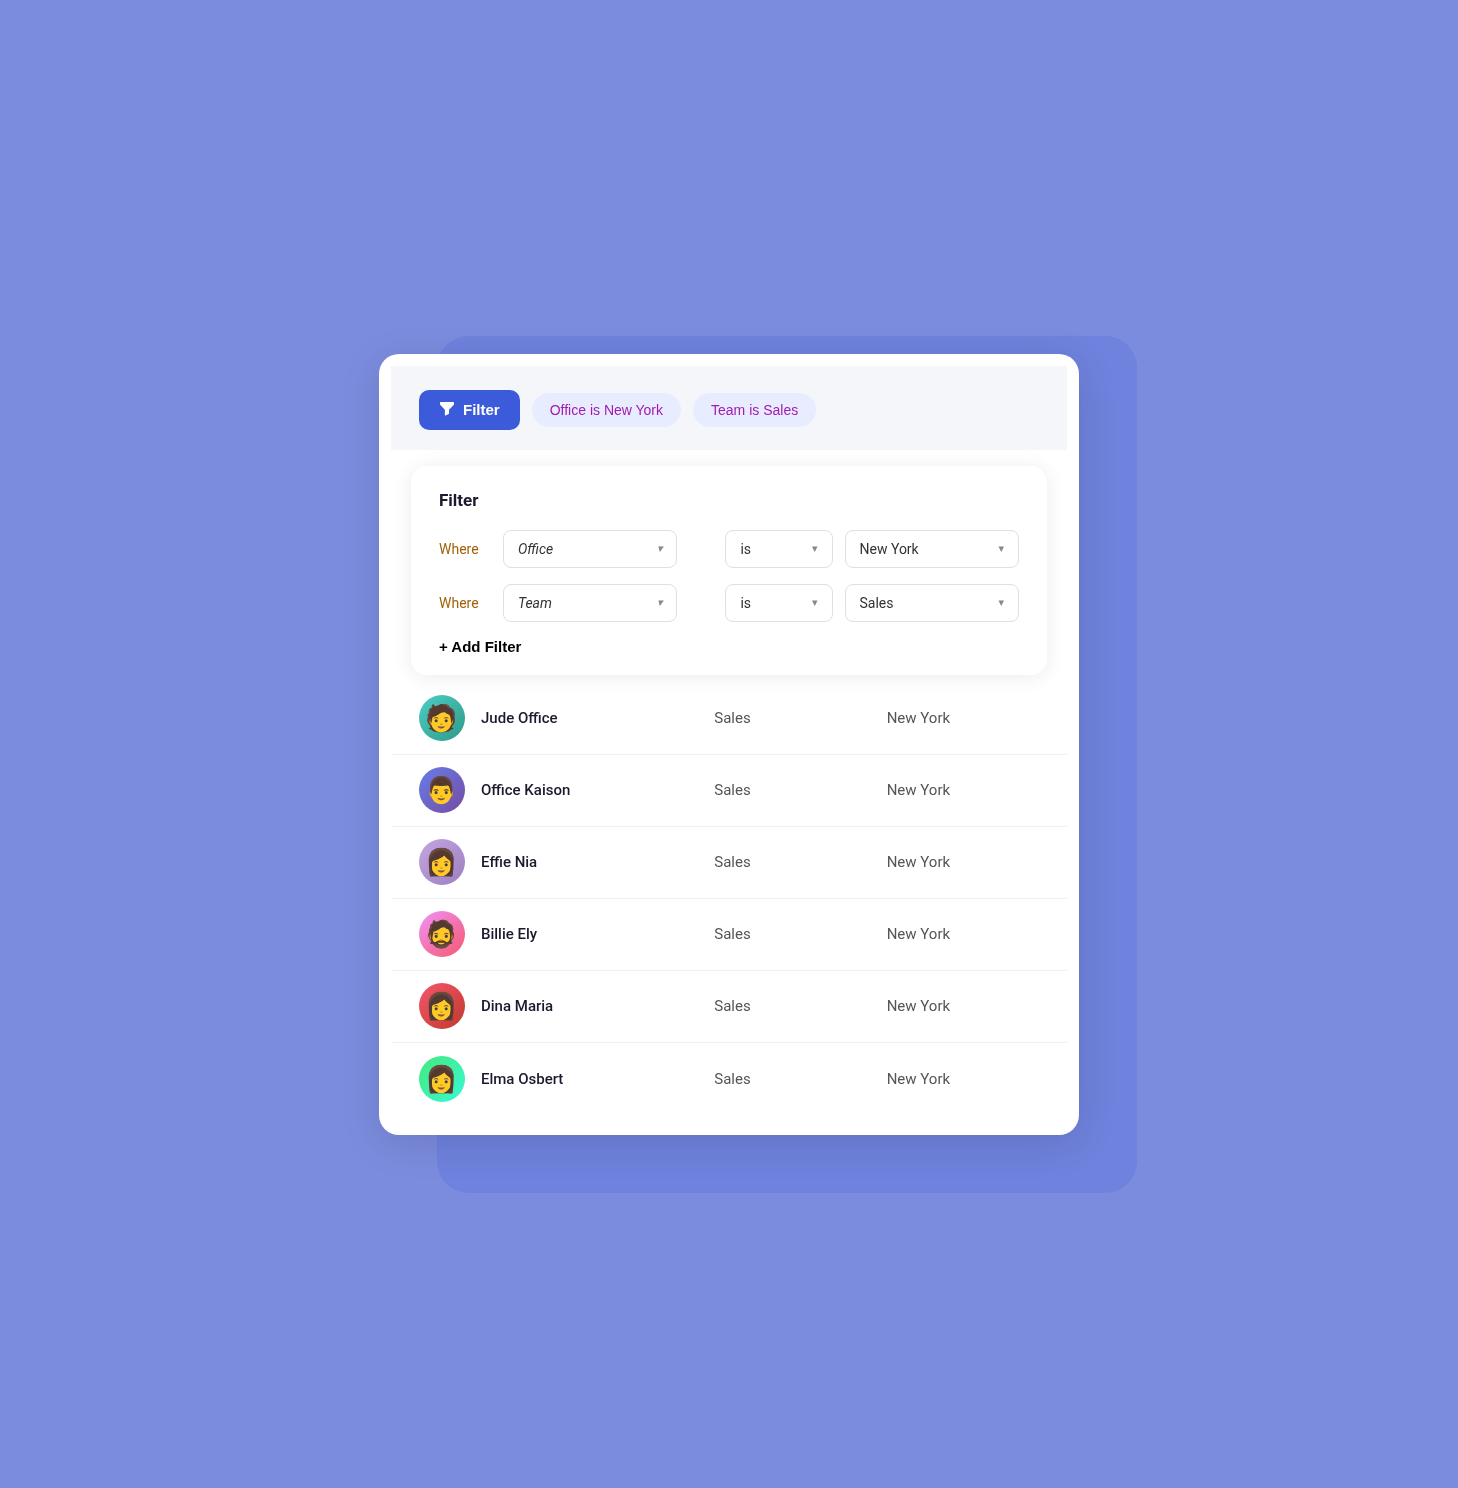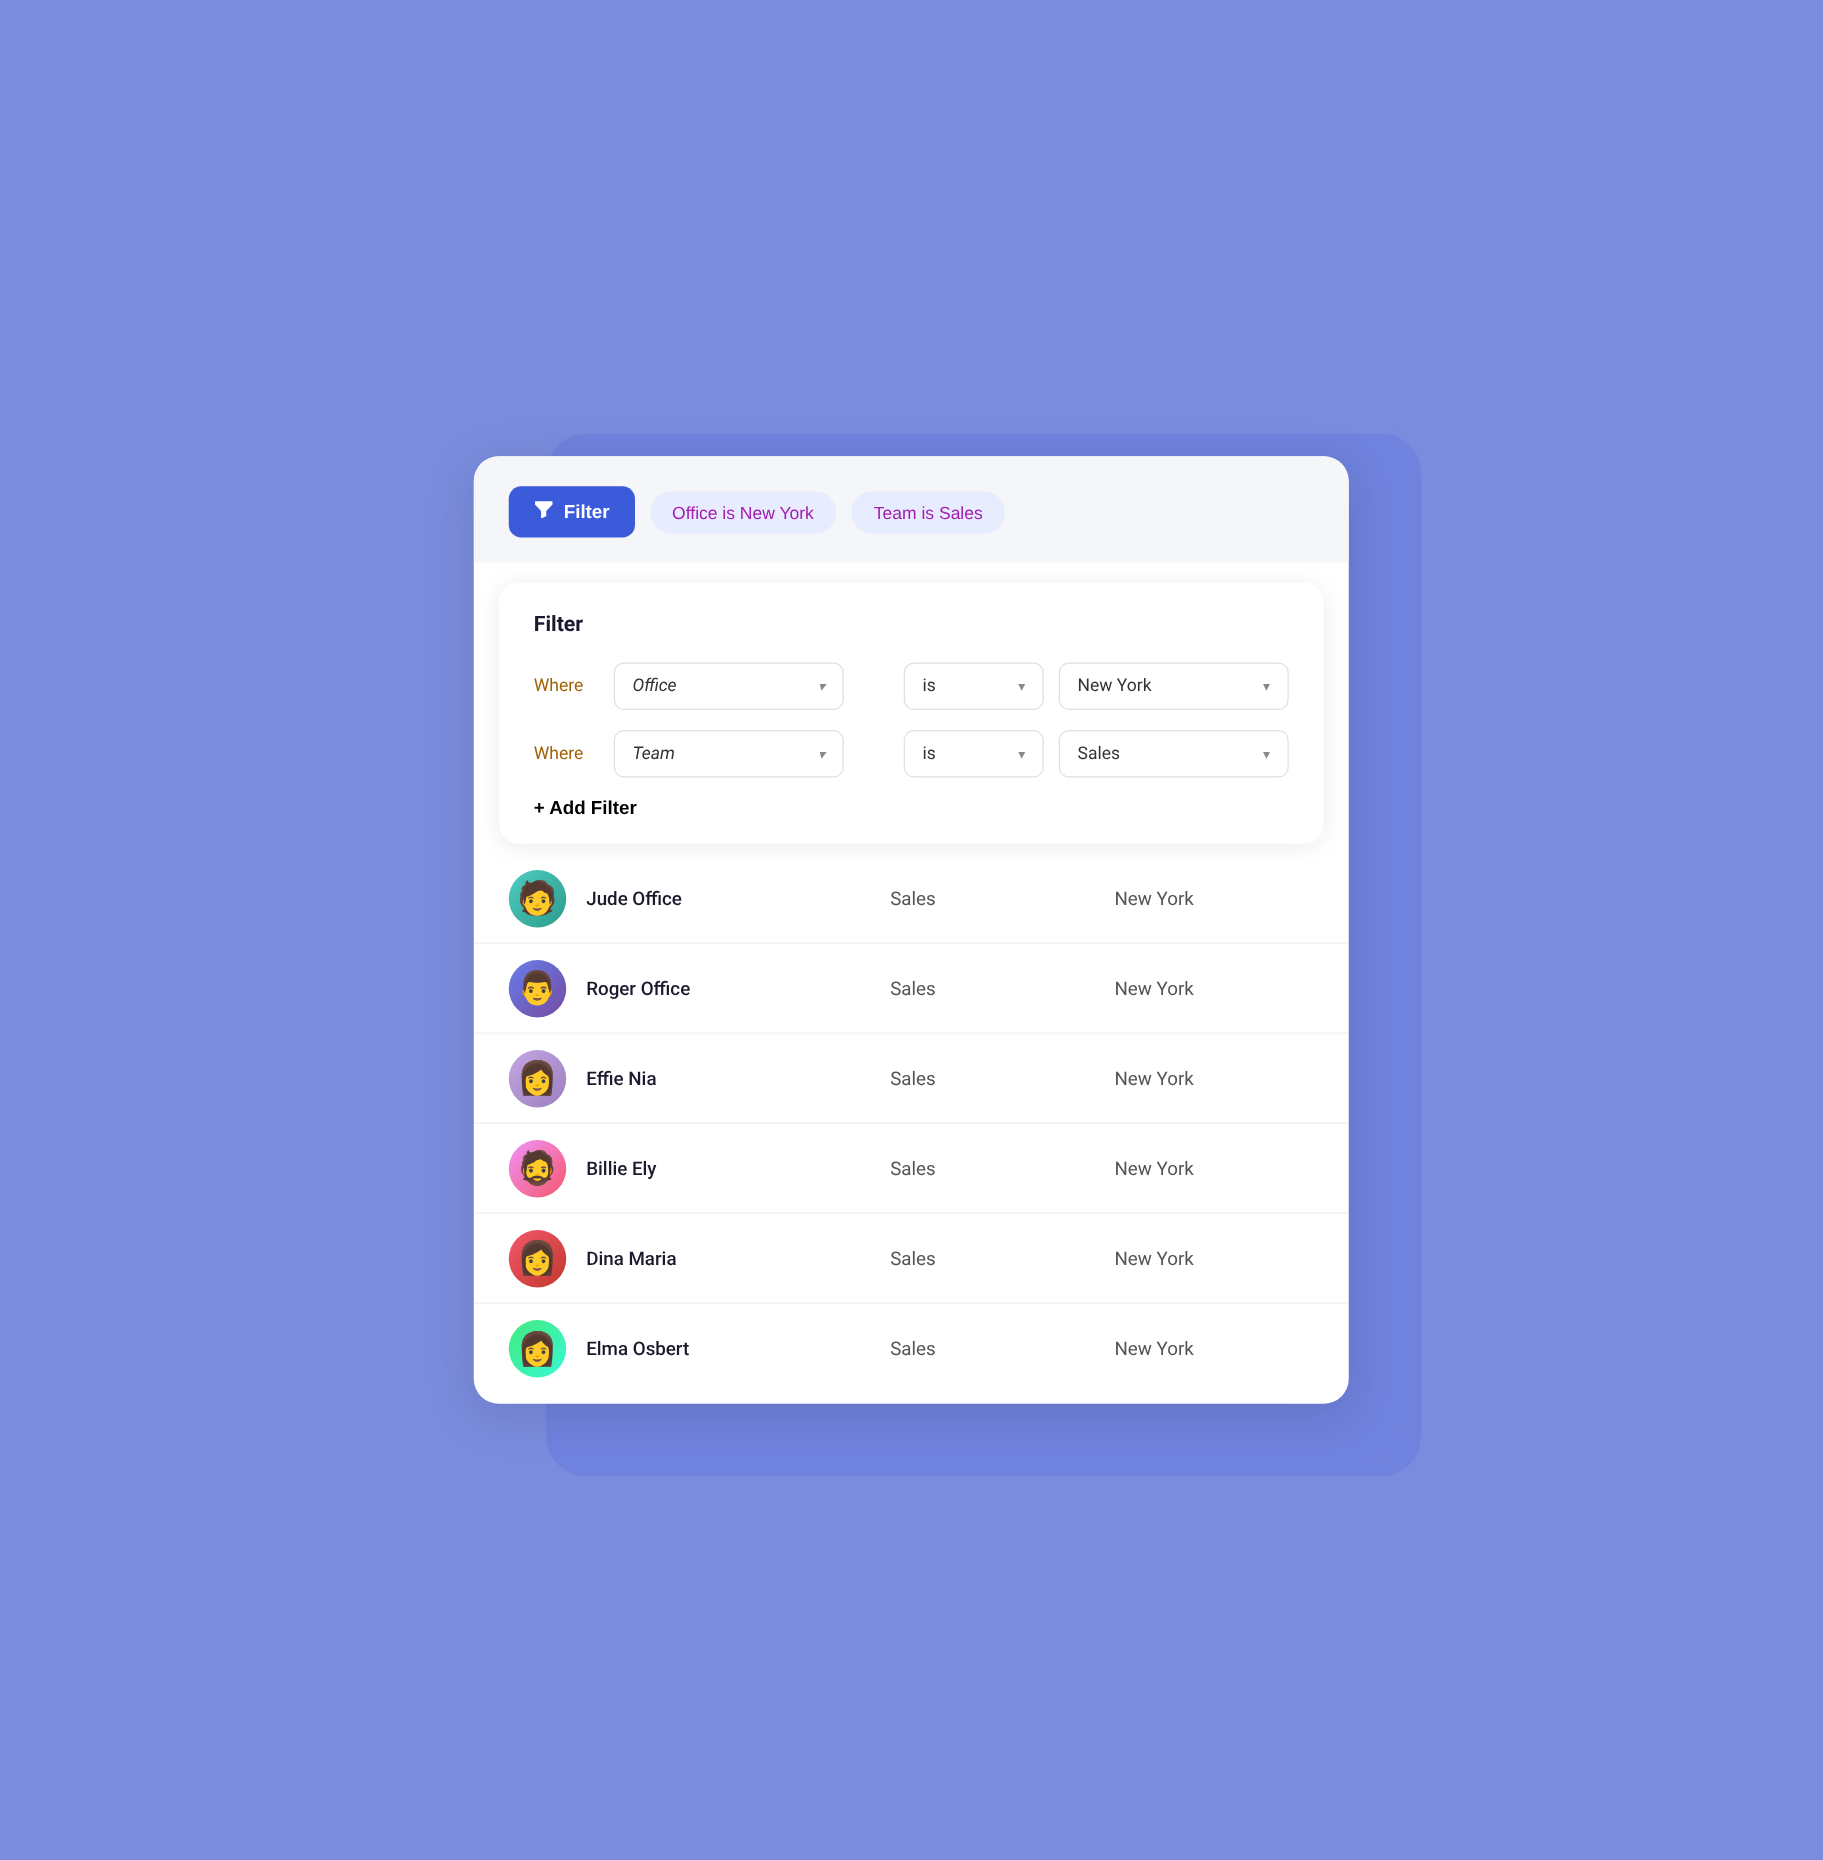--- a/index.html
+++ b/index.html
@@ -30,21 +30,21 @@
       width: 700px;
       height: calc(100% - 20px);
       background: rgba(100, 120, 220, 0.5);
       border-radius: 32px;
       z-index: 0;
     }
 
     .main-card {
       background: #ffffff;
       border-radius: 20px;
-      padding: 0;
+      padding: 12px;
       position: relative;
       z-index: 1;
       overflow: hidden;
       box-shadow: 0 8px 40px rgba(0,0,0,0.12);
     }
 
     
     .top-bar {
       display: flex;
       align-items: center;
@@ -293,21 +293,21 @@
         </div>
         <span class="person-name">Jude Office</span>
         <span class="team-cell">Sales</span>
         <span class="office-cell">New York</span>
       </div>
 
       <div class="table-row">
         <div class="avatar av-blue">
           <span style="font-size:26px;">👨</span>
         </div>
-        <span class="person-name">Roger Office</span>
+        <span class="person-name">Office Kaison</span>
         <span class="team-cell">Sales</span>
         <span class="office-cell">New York</span>
       </div>
 
       <div class="table-row">
         <div class="avatar av-lavender">
           <span style="font-size:26px;">👩</span>
         </div>
         <span class="person-name">Effie Nia</span>
         <span class="team-cell">Sales</span>

